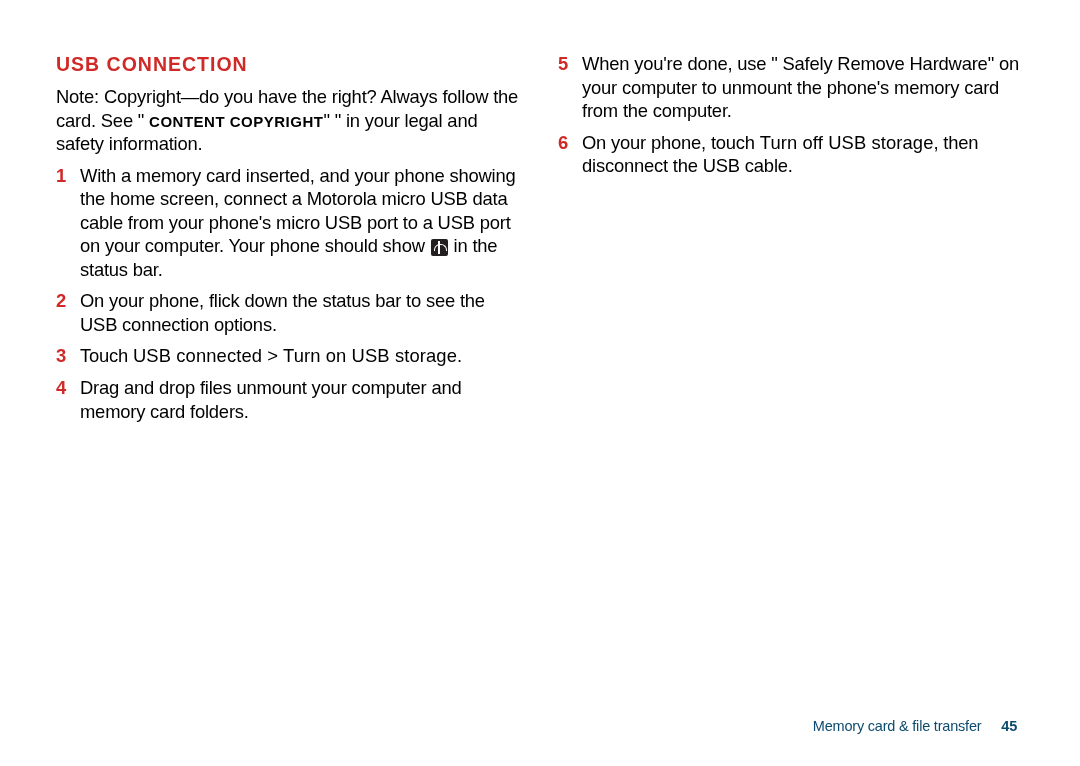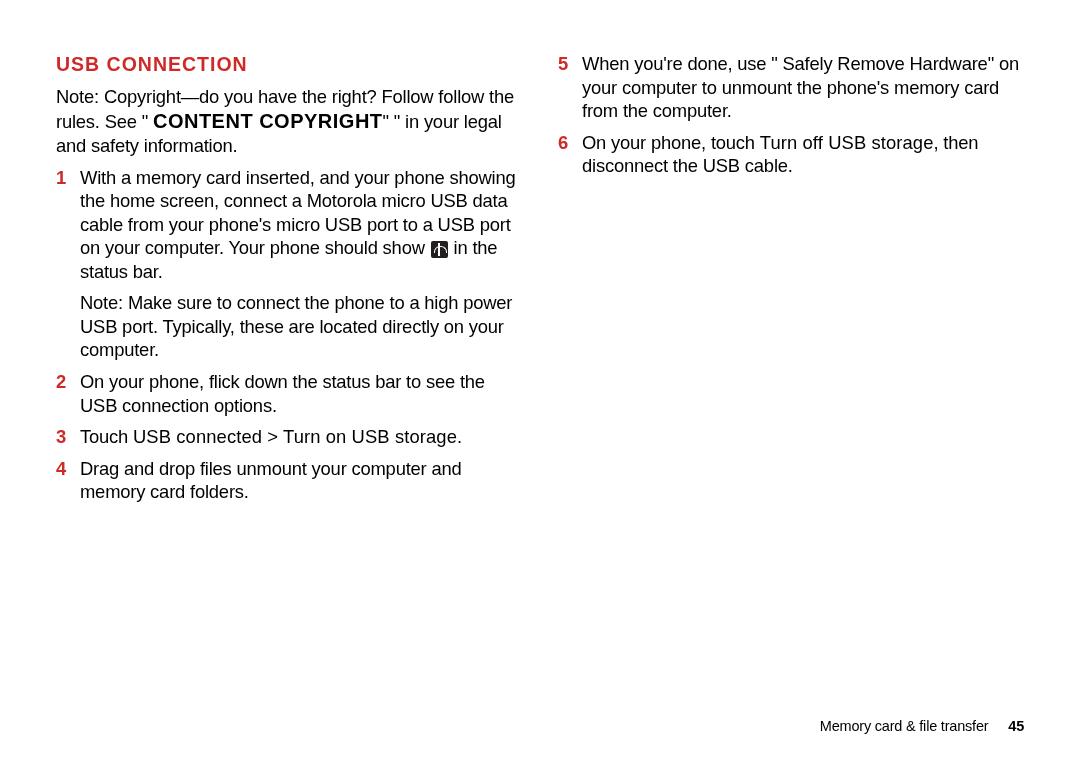--- a/index.html
+++ b/index.html
@@ -32,21 +32,21 @@
     }
     .para {
       margin-bottom: 8px;
     }
     .note-label {
       font-weight: normal;
     }
     .smallcaps {
       font-weight: 900;
       font-family: Arial, Helvetica, sans-serif;
-      font-size: 20px;
+      font-size: 15px;
       letter-spacing: 0.5px;
     }
     .ordered-item {
       display: flex;
       margin-bottom: 8px;
     }
     .ordered-item .num {
       color: #cf2a27;
       font-weight: 900;
       min-width: 24px;
@@ -84,50 +84,47 @@
       left: 3px;
       top: 5px;
       width: 11px;
       height: 6px;
       border: 1.5px solid #fff;
       border-bottom: none;
       border-radius: 6px 6px 0 0;
     }
     .footer {
       position: absolute;
-      right: 56px;
+      right: 63px;
       bottom: 30px;
       font-size: 14.5px;
-      color: #000000;
+      color: #0c4a6e;
     }
     .footer .pagenum {
       font-weight: bold;
       margin-left: 16px;
     }
     .touch-cmd {
       letter-spacing: 0.1px;
     }
   </style>
 </head>
 <body>
 
 <div class="columns">
   <div class="col">
     <div class="heading">USB CONNECTION</div>
     <div class="para">
-      <span class="note-label">Note:</span><span> Copyright—do you have the right? Follow follow the rules. See " </span><span class="smallcaps">CONTENT COPYRIGHT</span><span>" " in your legal and safety information.</span>
+      <span class="note-label">Note:</span><span> Copyright—do you have the right? Always follow the card. See " </span><span class="smallcaps">CONTENT COPYRIGHT</span><span>" " in your legal and safety information.</span>
     </div>
 
     <div class="ordered-item">
       <div class="num">1</div>
       <div class="body">
         <span>With a memory card inserted, and your phone showing the home screen, connect a Motorola micro USB data cable from your phone's micro USB port to a USB port on your computer. Your phone should show </span><span class="usb-icon"></span><span> in the status bar.</span>
-        <div class="subnote">
-          <span class="note-label">Note:</span><span> Make sure to connect the phone to a high power USB port. Typically, these are located directly on your computer.</span>
-        </div>
       </div>
     </div>
 
     <div class="ordered-item">
       <div class="num">2</div>
       <div class="body">
         <span>On your phone, flick down the status bar to see the USB connection options.</span>
       </div>
     </div>
 

